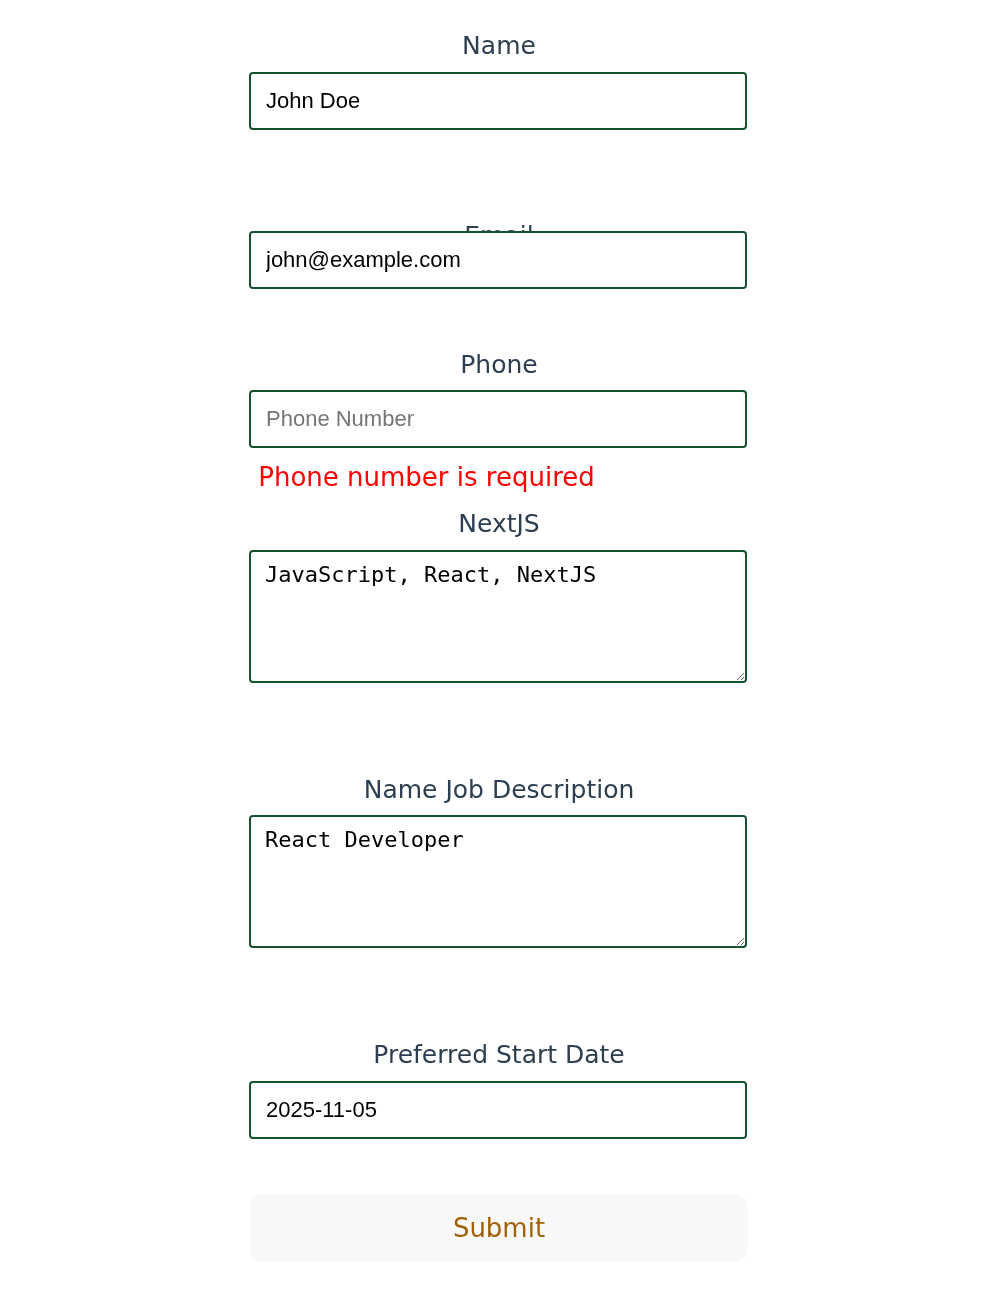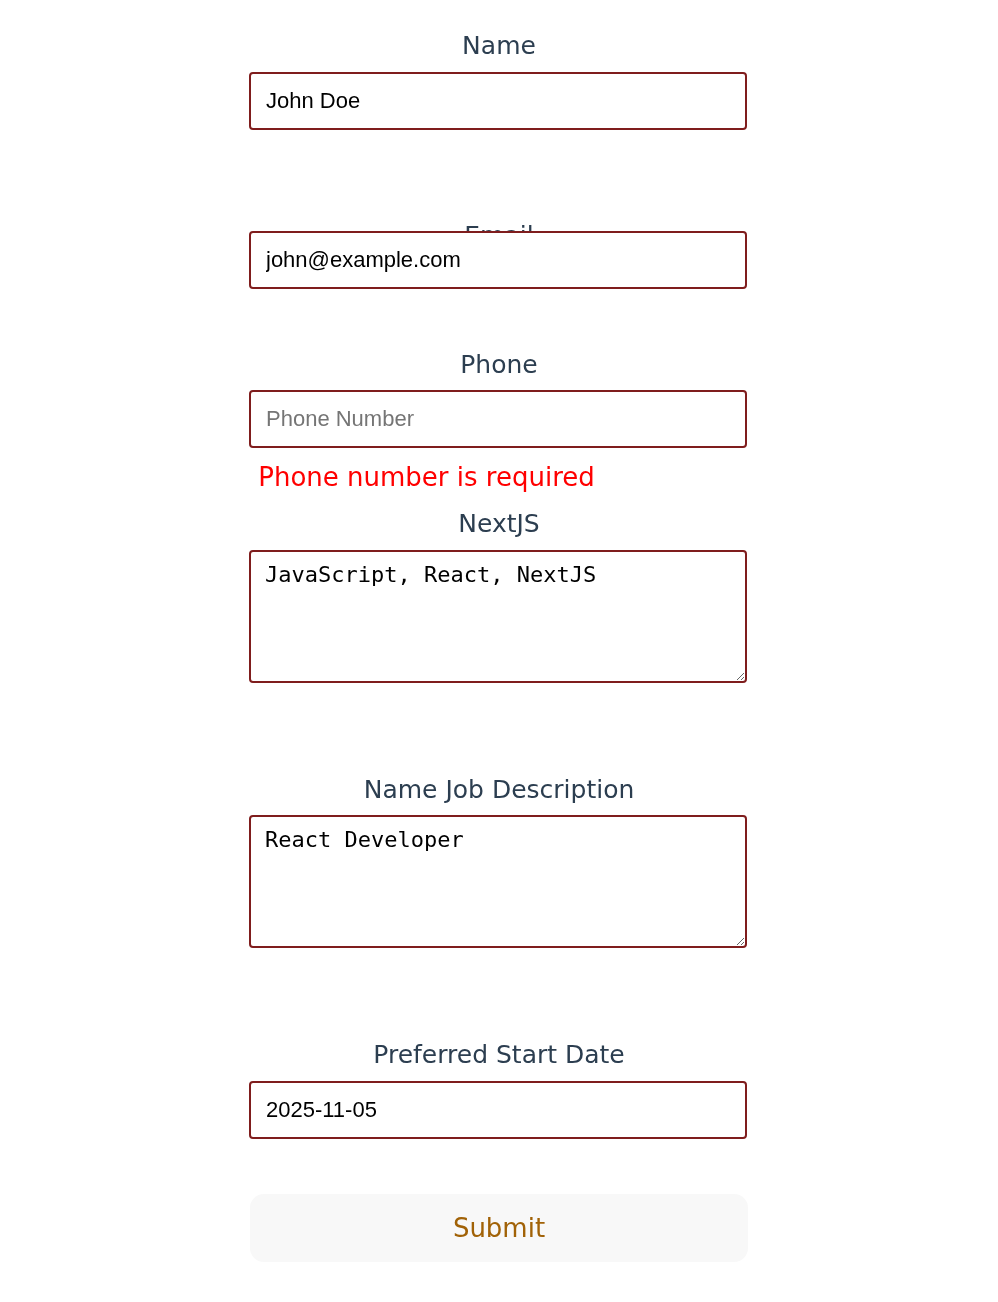--- a/index.html
+++ b/index.html
@@ -4,21 +4,21 @@
 <style>
   html, body { margin: 0; padding: 0; background: #ffffff; }
   body { width: 998px; height: 1302px; position: relative; font-family: "Liberation Sans", sans-serif; }
   .label {
     position: absolute; left: 0; width: 998px; text-align: center;
     color: #2c3e50; font-size: 25px; font-family: "DejaVu Sans", sans-serif; font-weight: normal;
     line-height: 30px;
   }
   .field {
     position: absolute; left: 249px; width: 498px; box-sizing: border-box;
-    border: 2px solid #7f1d1d; border-radius: 4px; background: #fff;
+    border: 2px solid #14532d; border-radius: 4px; background: #fff;
   }
   .input { height: 58px; padding: 0 15px; font-size: 22px; color: #000; font-family: "Liberation Sans", sans-serif; outline: none; }
   .input::placeholder { color: #757575; }
   .textarea {
     height: 133px; padding: 8px 14px; font-size: 22px; font-family: "DejaVu Sans Mono", monospace;
     color: #000; resize: vertical; outline: none; line-height: 30px;
   }
   .error {
     position: absolute; left: 0; width: 853px; text-align: center; color: #ff0000;
     font-size: 26px; font-family: "DejaVu Sans", sans-serif; line-height: 30px;

